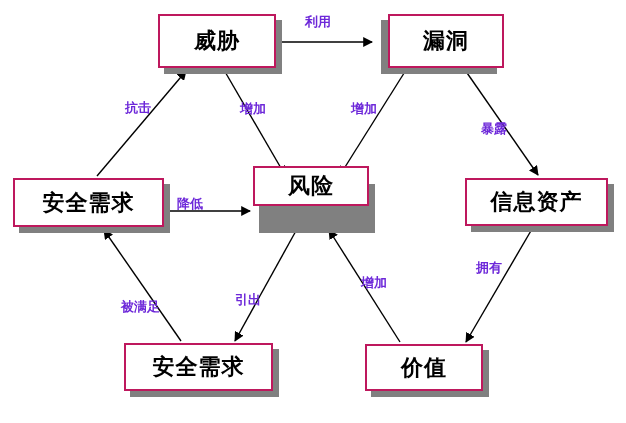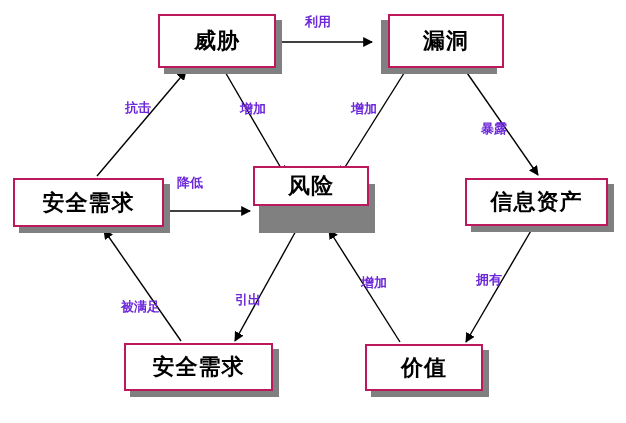--- a/index.html
+++ b/index.html
@@ -133,19 +133,19 @@
 
   <div class="node-box" style="left:365px; top:344px; width:118px; height:47px;">
     <span class="node-label">价值</span>
   </div>
 
   <div class="edge-label" style="left:305px; top:15px;">利用</div>
   <div class="edge-label" style="left:125px; top:102px;font-family:Liberation Mono, monospace;">抗击</div>
   <div class="edge-label" style="left:240px; top:102px;">增加</div>
   <div class="edge-label" style="left:351px; top:102px;">增加</div>
   <div class="edge-label" style="left:481px; top:102px;margin-top:20px;">暴露</div>
-  <div class="edge-label" style="left:177px; top:176px;">降低</div>
+  <div class="edge-label" style="left:177px; top:197px;">降低</div>
   <div class="edge-label" style="left:121px; top:276px;margin-top:24px;">被满足</div>
   <div class="edge-label" style="left:235px; top:261px;margin-top:32px;">引出</div>
   <div class="edge-label" style="left:361px; top:276px;">增加</div>
-  <div class="edge-label" style="left:476px; top:273px;">拥有</div>
+  <div class="edge-label" style="left:476px; top:261px;">拥有</div>
 
 </div>
 
 </body></html>

